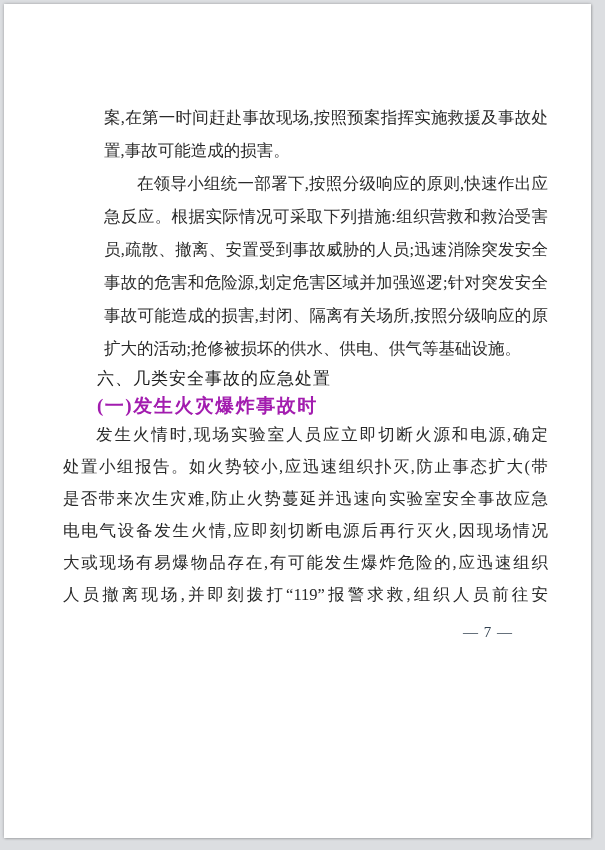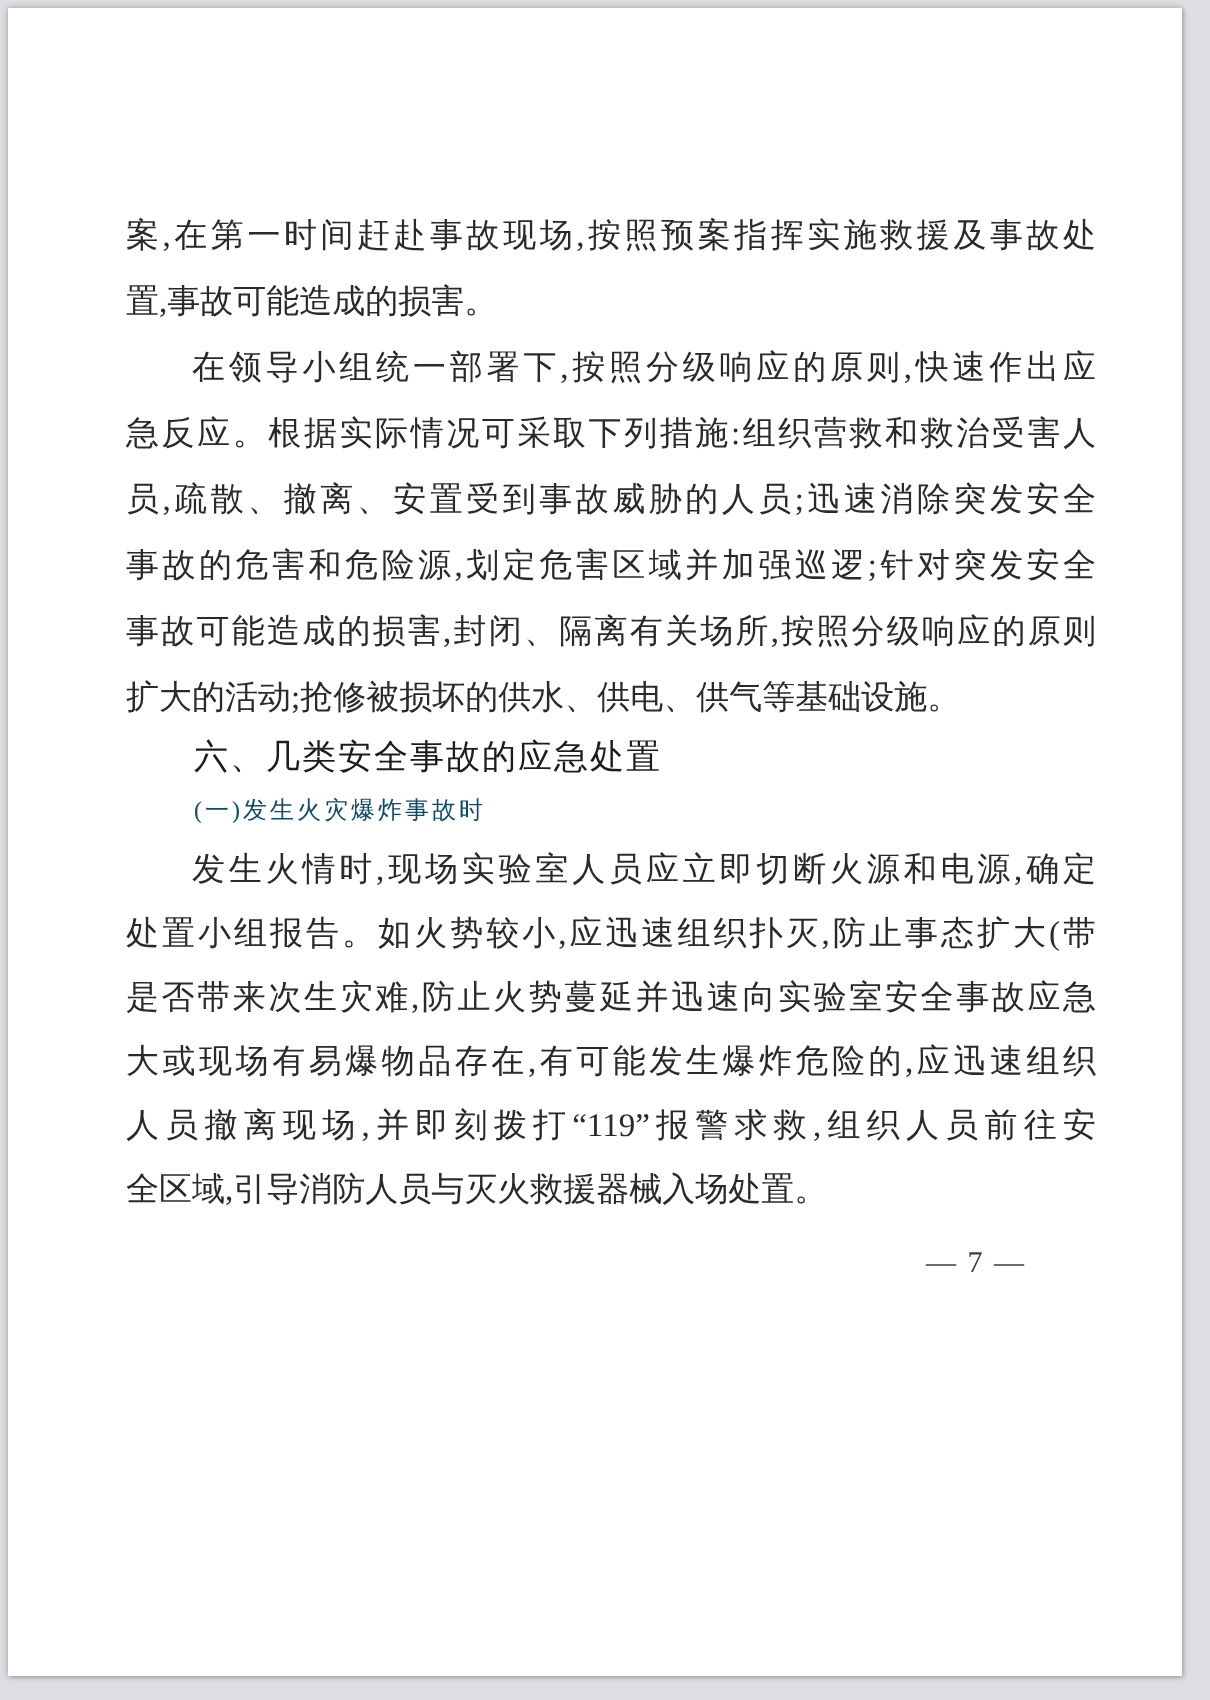--- a/index.html
+++ b/index.html
@@ -23,45 +23,45 @@
   .text-block {
     padding: 97px 43px 0 59px;
   }
   .bl {
     font-family: "Liberation Serif", "DejaVu Serif", serif;
     font-size: 16.5px;
     color: #2a2a2a;
     text-align: justify;
     overflow: hidden;
   }
-  .b1 { line-height: 33px; height: 33px; }
+  .b1 { line-height: 33px; height: 33px; margin-left: 41px; }
   .b2 { line-height: 32px; height: 32px; }
   .fill { text-align-last: justify; }
   .end  { text-align-last: left; }
   .indent { text-indent: 33px; }
   .heading-main {
     font-family: "Liberation Sans", "DejaVu Sans", sans-serif;
     font-weight: normal;
     font-size: 17px;
     line-height: 27px;
     height: 27px;
     text-indent: 34px;
     letter-spacing: 1px;
     color: #1c1c1c;
     overflow: hidden;
   }
   .heading-sub {
     font-family: "Liberation Serif", "DejaVu Serif", serif;
-    font-weight: normal;
-    font-size: 12px;
+    font-weight: bold;
+    font-size: 19px;
     line-height: 27px;
     height: 27px;
     text-indent: 34px;
     letter-spacing: 1.5px;
-    color: #0c4a6e;
+    color: #a21caf;
     overflow: hidden;
   }
   .page-num {
     margin-top: 13px;
     text-align: right;
     padding-right: 78px;
     font-family: "Liberation Serif", "DejaVu Serif", serif;
     font-size: 15px;
     color: #31404f;
     letter-spacing: 1px;
@@ -80,19 +80,19 @@
     <div class="bl b1 fill">事故的危害和危险源,划定危害区域并加强巡逻;针对突发安全</div>
     <div class="bl b1 fill">事故可能造成的损害,封闭、隔离有关场所,按照分级响应的原则</div>
     <div class="bl b1 end">扩大的活动;抢修被损坏的供水、供电、供气等基础设施。</div>
 
     <div class="heading-main">六、几类安全事故的应急处置</div>
     <div class="heading-sub">(一)发生火灾爆炸事故时</div>
 
     <div class="bl b2 fill indent">发生火情时,现场实验室人员应立即切断火源和电源,确定</div>
     <div class="bl b2 fill">处置小组报告。如火势较小,应迅速组织扑灭,防止事态扩大(带</div>
     <div class="bl b2 fill">是否带来次生灾难,防止火势蔓延并迅速向实验室安全事故应急</div>
+    <div class="bl b2 fill">电电气设备发生火情,应即刻切断电源后再行灭火,因现场情况</div>
     <div class="bl b2 fill">大或现场有易爆物品存在,有可能发生爆炸危险的,应迅速组织</div>
     <div class="bl b2 fill">人员撤离现场,并即刻拨打“119”报警求救,组织人员前往安</div>
-    <div class="bl b2 end">全区域,引导消防人员与灭火救援器械入场处置。</div>
   </div>
 
   <div class="page-num">— 7 —</div>
 </div>
 
 </body></html>

